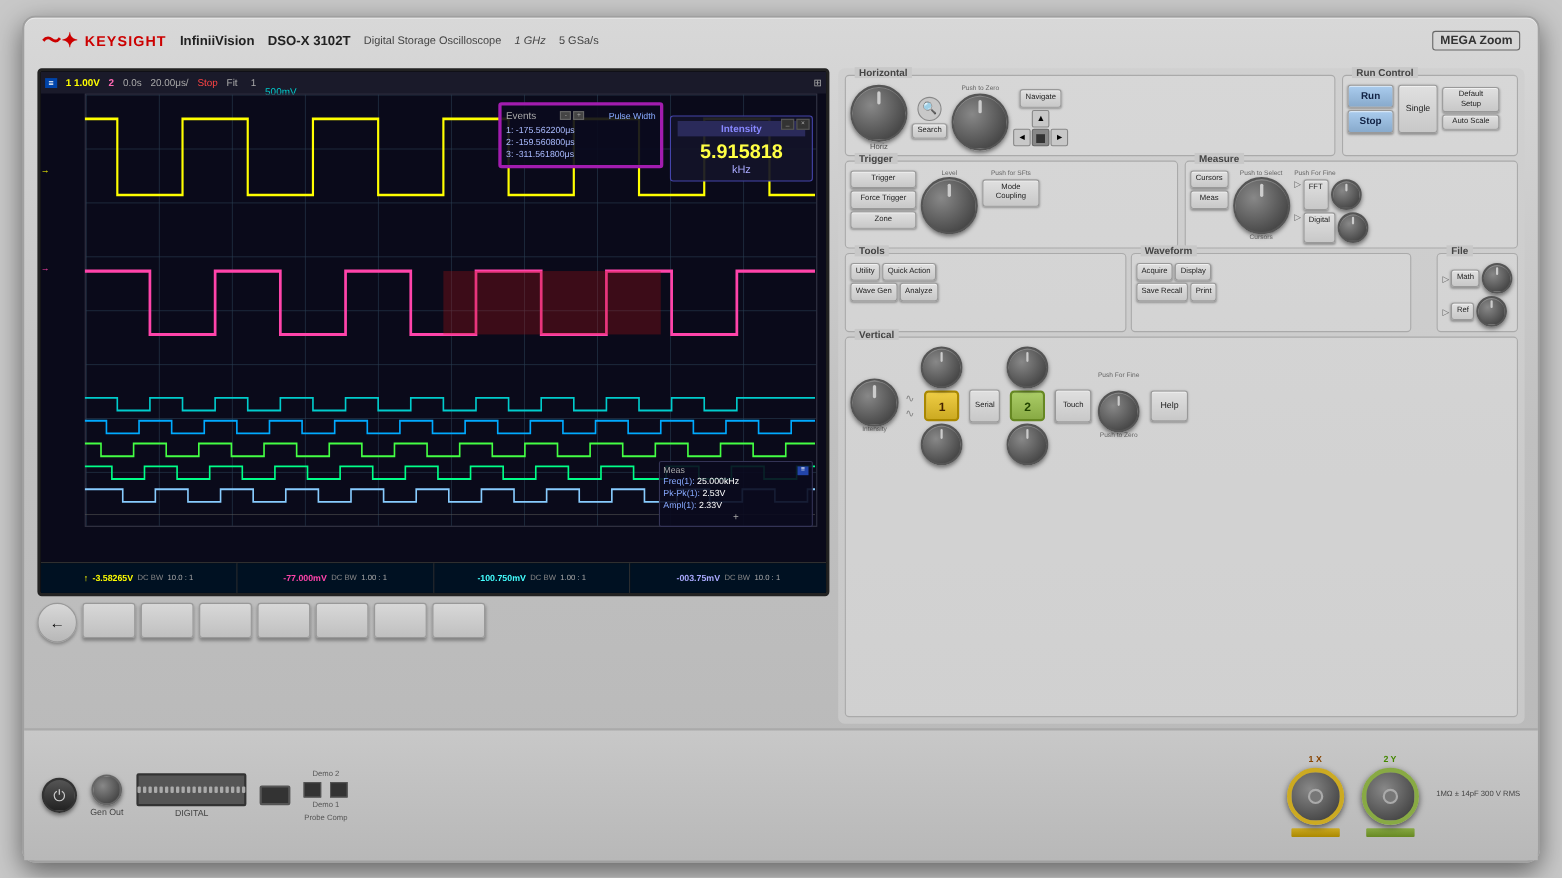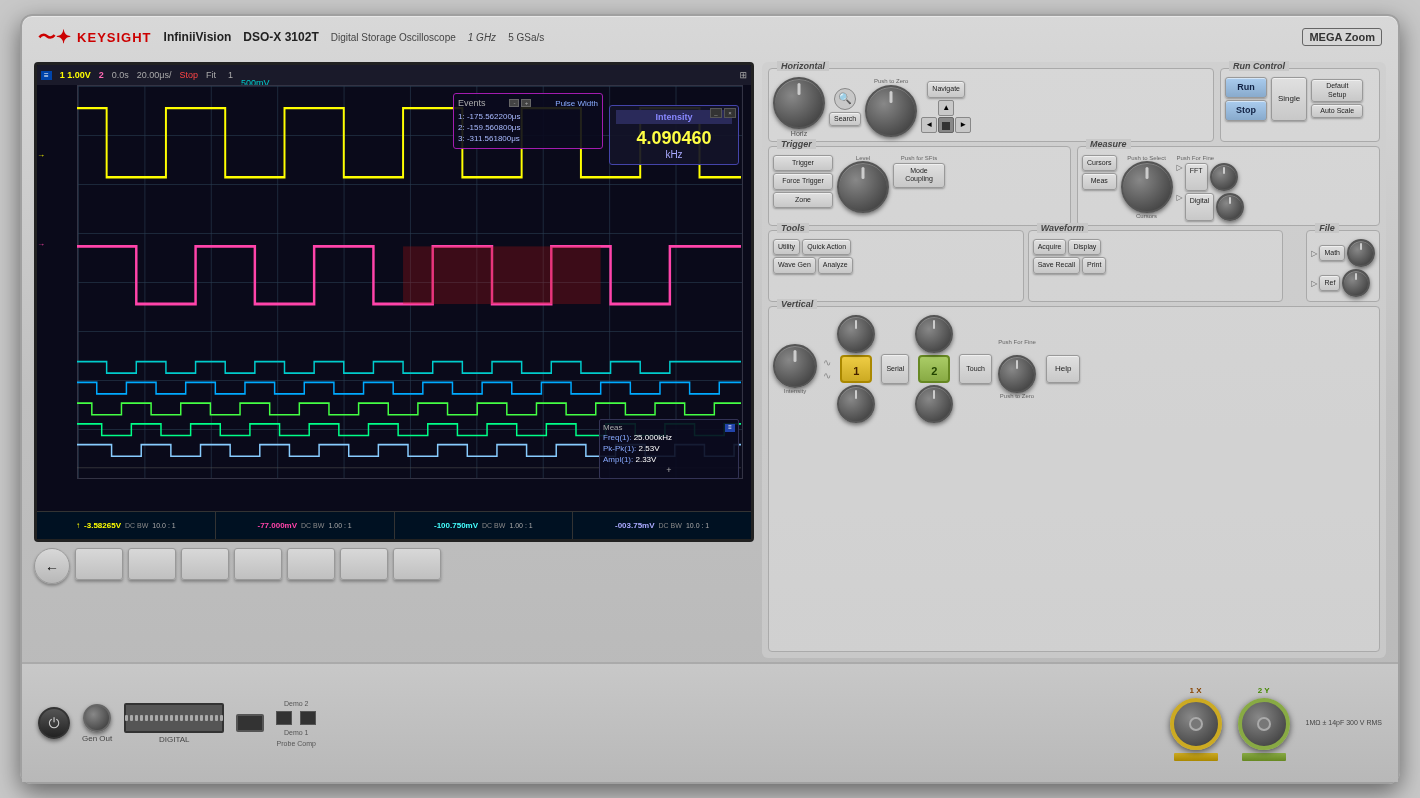--- a/index.html
+++ b/index.html
@@ -202,21 +202,21 @@
       text-align: center;
     }
 
     
     .pulse-panel {
       position: absolute;
       top: 30px;
       right: 145px;
       width: 160px;
       background: rgba(10,10,30,0.9);
-      border: 1px solid #a21caf;
+      border: 3px solid #a21caf;
       border-radius: 3px;
       padding: 4px;
     }
 
     .channel-status-bar {
       display: flex;
       height: 30px;
       background: #0a0a0a;
       border-top: 1px solid #333;
     }
@@ -245,21 +245,20 @@
 
     .section-title-overlay {
       position: absolute;
       top: -8px;
       left: 8px;
       background: #c8c8c8;
       padding: 0 4px;
       font-size: 9px;
       color: #444;
       font-weight: bold;
-      font-style: italic;
     }
 
     
     .knob-large {
       width: 52px;
       height: 52px;
       border-radius: 50%;
       background: radial-gradient(circle at 35% 35%, #888, #333);
       border: 2px solid #555;
       box-shadow: 0 2px 4px rgba(0,0,0,0.5), inset 0 1px 0 rgba(255,255,255,0.2);
@@ -566,21 +565,21 @@
             <polyline points="0,258 20,258 20,268 50,268 50,258 80,258 80,268 110,268 110,258 140,258 140,268 170,268 170,258 200,258 200,268 230,268 230,258 260,258 260,268 290,268 290,258 320,258 320,268 350,268 350,258 380,258 380,268 410,268 410,258 440,258 440,268 470,268 470,258 500,258 500,268 530,268 530,258 560,258 560,268 590,268 590,258 620,258 620,268 650,268 650,258 672,258" fill="none" stroke="#00aaff" stroke-width="1.5"></polyline>
             <polyline points="0,276 15,276 15,286 45,286 45,276 75,276 75,286 105,286 105,276 135,276 135,286 165,286 165,276 195,276 195,286 225,286 225,276 255,276 255,286 285,286 285,276 315,276 315,286 345,286 345,276 375,276 375,286 405,286 405,276 435,276 435,286 465,286 465,276 495,276 495,286 525,286 525,276 555,276 555,286 585,286 585,276 615,276 615,286 645,286 645,276 672,276" fill="none" stroke="#44ff44" stroke-width="1.5"></polyline>
             <polyline points="0,294 25,294 25,304 55,304 55,294 85,294 85,304 115,304 115,294 145,294 145,304 175,304 175,294 205,294 205,304 235,304 235,294 265,294 265,304 295,304 295,294 325,294 325,304 355,304 355,294 385,294 385,304 415,304 415,294 445,294 445,304 475,304 475,294 505,294 505,304 535,304 535,294 565,294 565,304 595,304 595,294 625,294 625,304 655,304 655,294 672,294" fill="none" stroke="#00ff88" stroke-width="1.5"></polyline>
             <polyline points="0,312 35,312 35,322 65,322 65,312 95,312 95,322 125,322 125,312 155,312 155,322 185,322 185,312 215,312 215,322 245,322 245,312 275,312 275,322 305,322 305,312 335,312 335,322 365,322 365,312 395,312 395,322 425,322 425,312 455,312 455,322 485,322 485,312 515,312 515,322 545,322 545,312 575,312 575,322 605,322 605,312 635,312 635,322 665,322 665,312 672,312" fill="none" stroke="#88ccff" stroke-width="1.5"></polyline>
 
             <line x1="0" y1="332" x2="672" y2="332" stroke="#555" stroke-width="0.5"></line>
           </svg>
 
           <div class="measurement-popup" style="top:40px;right:12px;width:130px;">
             <div class="popup-title">Intensity</div>
-            <div class="popup-value">4.090460</div>
+            <div class="popup-value">5.915818</div>
             <div class="popup-unit">kHz</div>
             <div style="position:absolute;top:2px;right:2px;display:flex;gap:2px;">
               <div style="width:12px;height:10px;background:#333;border:1px solid #555;font-size:6px;color:#aaa;display:flex;align-items:center;justify-content:center;cursor:pointer;">_</div>
               <div style="width:12px;height:10px;background:#333;border:1px solid #555;font-size:6px;color:#aaa;display:flex;align-items:center;justify-content:center;cursor:pointer;">×</div>
             </div>
           </div>
 
           <div class="pulse-panel" style="top:28px;right:148px;width:150px;z-index:10;">
             <div style="display:flex;justify-content:space-between;align-items:center;margin-bottom:3px;">
               <span style="font-size:9px;color:#aaa;">Events</span>

